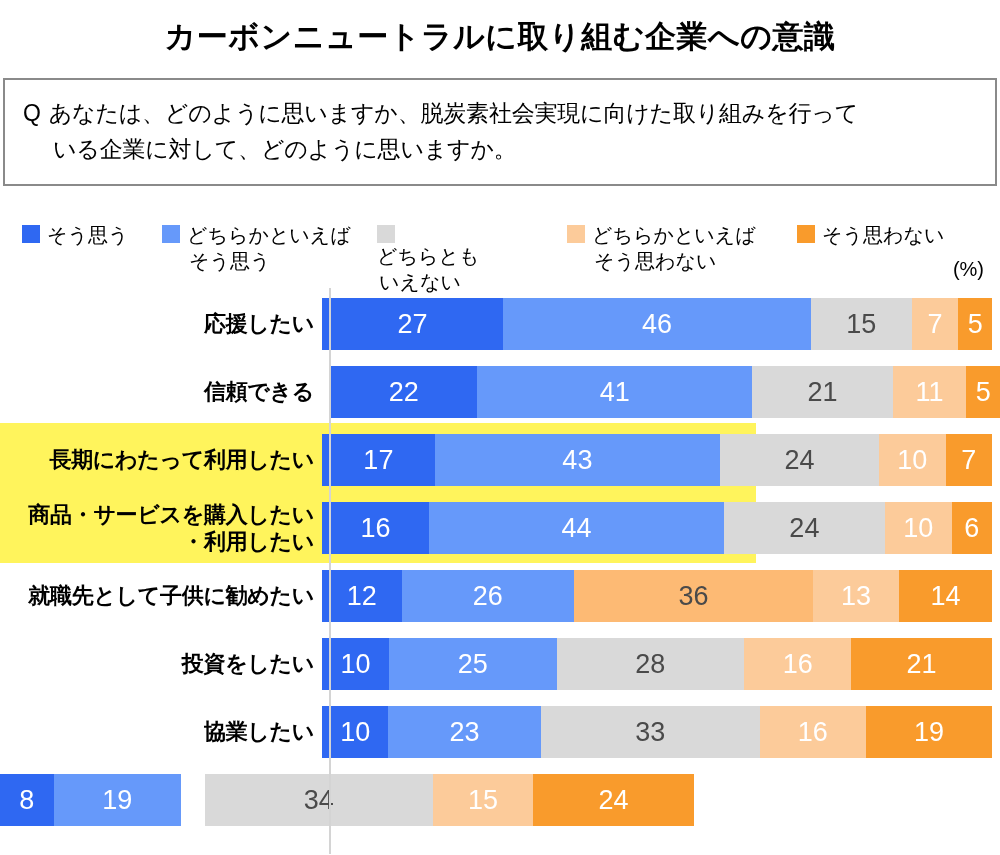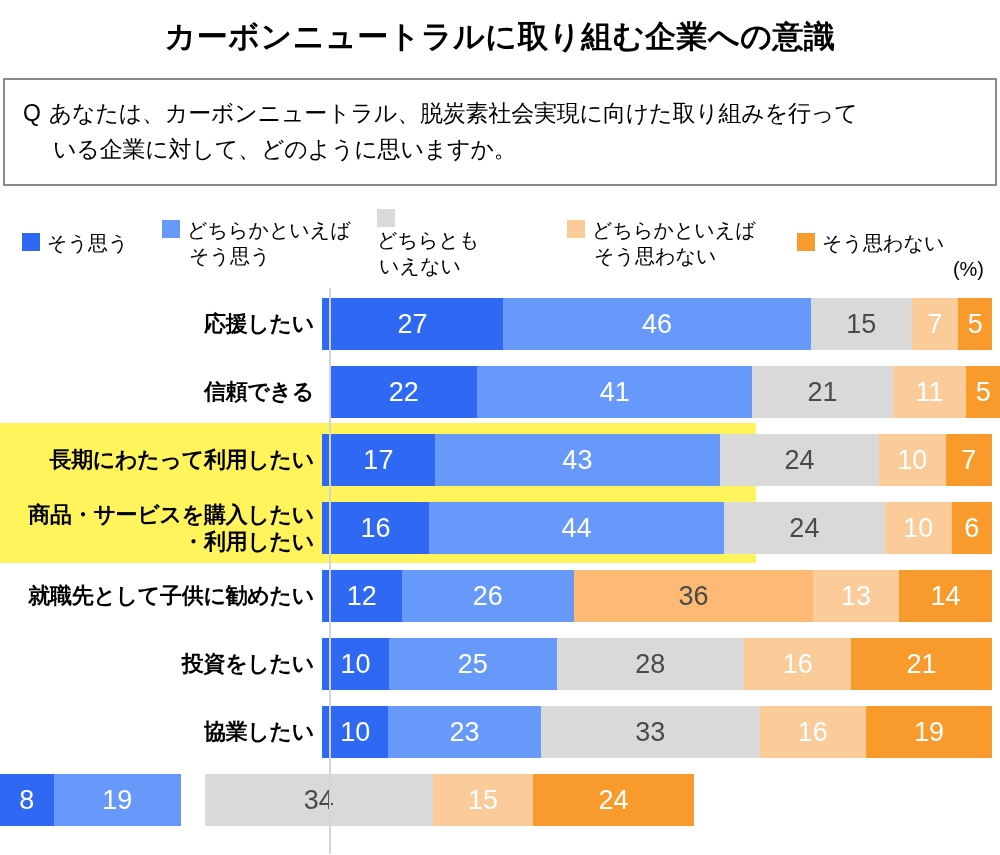--- a/index.html
+++ b/index.html
@@ -51,25 +51,25 @@
     margin-right: 8px;
   }
   .q-line2 {
     display: block;
     padding-left: 30px;
   }
 
   
   .legend {
     position: absolute;
-    top: 206px;
+    top: 222px;
     left: 22px;
     width: 960px;
     display: flex;
-    align-items: center;
+    align-items: flex-start;
   }
   .legend-item {
     display: flex;
     align-items: flex-start;
     font-size: 20px;
     line-height: 1.3;
     white-space: nowrap;
   }
   .legend-item.li0 { width: 140px; }
   .legend-item.li1 { width: 215px; }
@@ -160,21 +160,21 @@
   .row { z-index: 1; }
   .axis-line { z-index: 2; }
 </style>
 </head>
 <body>
 
 <div class="chart-title">カーボンニュートラルに取り組む企業への意識</div>
 
 <div class="question-box">
   <div class="question-inner">
-    <span class="q-mark">Q</span><span>あなたは、カーボンニュートラル、脱炭素社会実現に向けた取り組みを行って</span>
+    <span class="q-mark">Q</span><span>あなたは、どのように思いますか、脱炭素社会実現に向けた取り組みを行って</span>
     <span class="q-line2">いる企業に対して、どのように思いますか。</span>
   </div>
 </div>
 
 <div class="legend">
   <div class="legend-item li0">
     <span class="swatch" style="background: rgb(47, 104, 242);"></span>
     <span class="legend-text">
       <span>そう思う</span>
       <span class="l2"></span>

